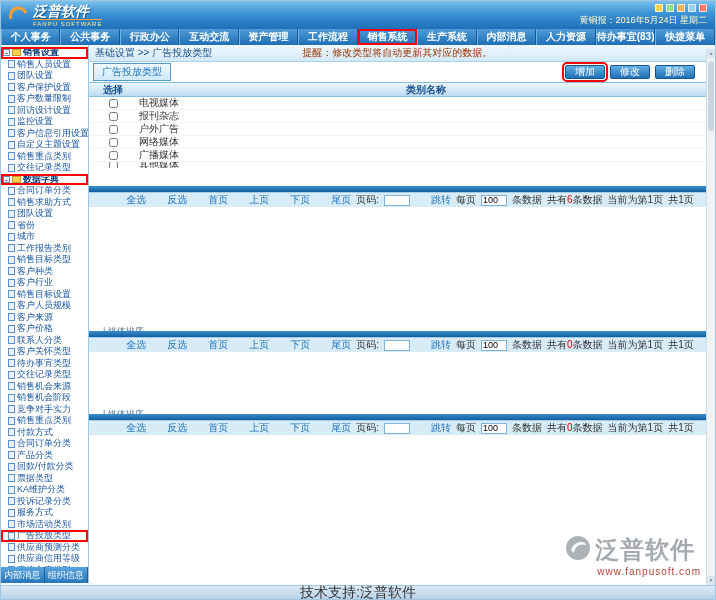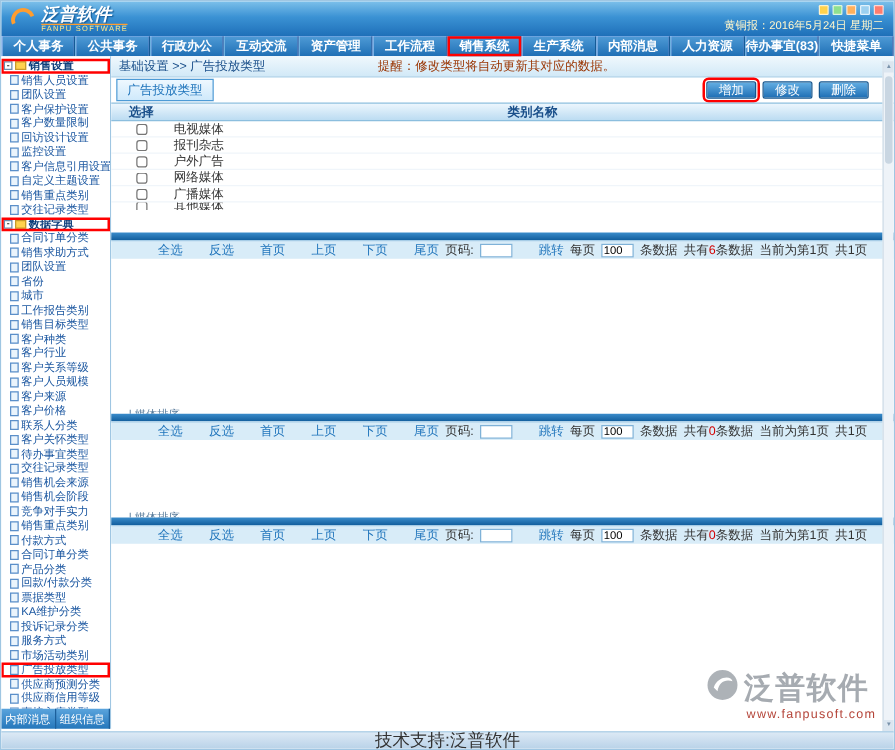--- a/index.html
+++ b/index.html
@@ -315,21 +315,21 @@
 
           <div class="tree-item leaf">
 
             <span class="node-icon"></span>
             <span>客户行业</span>
           </div>
 
           <div class="tree-item leaf">
 
             <span class="node-icon"></span>
-            <span>客户关系等级</span>
+            <span>销售目标设置</span>
           </div>
 
           <div class="tree-item leaf">
 
             <span class="node-icon"></span>
             <span>客户人员规模</span>
           </div>
 
           <div class="tree-item leaf">
 

